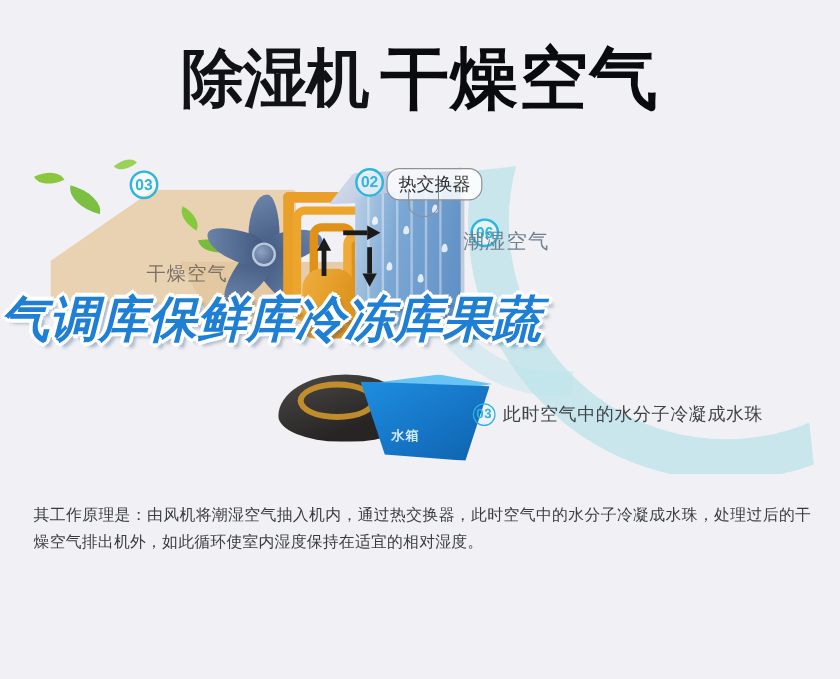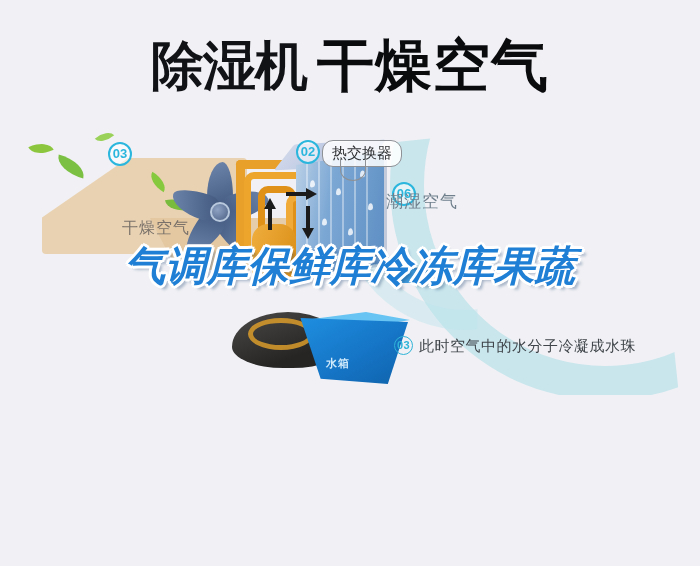--- a/index.html
+++ b/index.html
@@ -362,21 +362,20 @@
   }
   .legend-02 { left: 352px; top: 180px; }
   .legend-03 { left: 394px; top: 216px; }
 
   
   .overlay {
     position: absolute;
     left: 0;
     top: 243px;
     width: 700px;
-    text-align: center;
     z-index: 40;
     pointer-events: none;
   }
   .ov-line {
     display: block;
     font-family: "Liberation Sans", "DejaVu Sans", sans-serif;
     font-weight: bold;
     font-style: italic;
     font-size: 41px;
     line-height: 46px;
@@ -493,15 +492,16 @@
     <div class="legend-line legend-03">
       <span class="lb">03</span><span>此时空气中的水分子冷凝成水珠</span>
     </div>
   </div>
 
   <div class="overlay">
     <span class="ov-line">气调库保鲜库冷冻库果蔬</span>
   </div>
 
   <div class="copy">
+    <p class="para">其工作原理是：由风机将潮湿空气抽入机内，通过热交换器，此时空气中的水分子冷凝成水珠，处理过后的干燥空气排出机外，如此循环使室内湿度保持在适宜的相对湿度。</p>
   </div>
 
 </div>
 
 </body></html>

